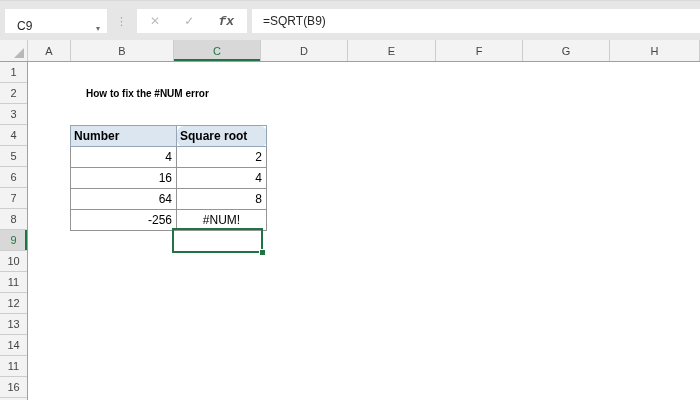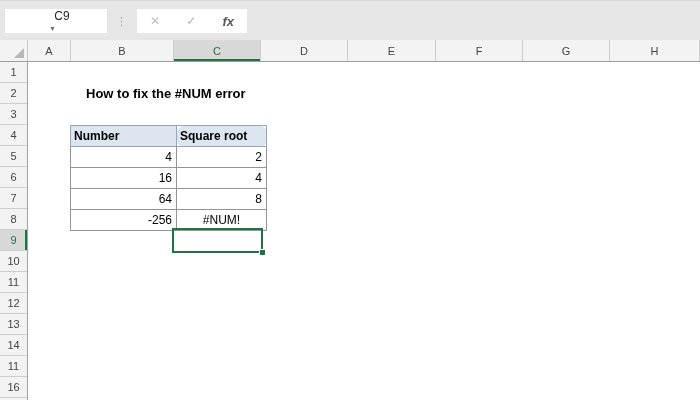--- a/index.html
+++ b/index.html
@@ -3,32 +3,32 @@
 <meta charset="utf-8">
 <style>
   html,body{margin:0;padding:0;background:#fff;}
   .app{position:relative;width:700px;height:400px;overflow:hidden;
        font-family:"Liberation Sans",sans-serif;color:#1a1a1a;
        background:#fff;user-select:none;}
   
   .topbar{position:absolute;left:0;top:0;width:700px;height:40px;background:#e6e6e6;
           border-top:1px solid #d9d9d9;box-sizing:border-box;}
   .namebox{position:absolute;left:5px;top:8px;width:102px;height:24px;background:#fff;
-           display:flex;align-items:center;font-size:12px;color:#262626;flex-direction:column;}
+           display:flex;align-items:flex-end;font-size:12px;color:#262626;}
   .namebox .ref{padding-left:12px;flex:1;}
   .nb-arrow{font-size:8px;color:#6e6e6e;padding-right:7px;}
   .dots-sep{position:absolute;left:116px;top:8px;height:24px;display:flex;align-items:center;
             color:#9a9a9a;font-size:11px;letter-spacing:0;}
   .fxbox{position:absolute;left:137px;top:8px;width:110px;height:24px;background:#fff;
          display:flex;align-items:center;justify-content:space-between;padding:0 13px;
          box-sizing:border-box;}
   .btn-cancel{color:#bdbdbd;font-size:12px;}
   .btn-enter{color:#b5b5b5;font-size:12px;}
   .btn-fx{color:#595959;font-size:13px;font-style:italic;
-          font-family:Liberation Sans, sans-serif;font-weight:bold;}
+          font-family:Liberation Mono, monospace;font-weight:bold;}
   .formulabox{position:absolute;left:252px;top:8px;right:0;height:24px;background:#fff;
               display:flex;align-items:center;font-size:12px;color:#262626;}
   .formulabox .ftext{padding-left:11px;}
   
   .sheet{position:absolute;left:0;top:40px;right:0;bottom:0;background:#fff;}
   .colheads{position:absolute;left:0;top:0;right:0;height:22px;display:flex;
             background:#f3f3f3;border-bottom:1px solid #a0a0a0;box-sizing:border-box;}
   .corner{width:28px;height:100%;position:relative;border-right:1px solid #cdcdcd;
           box-sizing:border-box;background:#f3f3f3;}
   .corner .tri{position:absolute;right:3px;bottom:3px;width:0;height:0;
@@ -39,21 +39,21 @@
   .cw0{width:43px}.cw1{width:103px}.cw2{width:87px}.cw3{width:87px}
   .cw4{width:88px}.cw5{width:87px}.cw6{width:87px}.cw7{flex:1}
   .rowheads{position:absolute;left:0;top:22px;width:28px;bottom:0;background:#f3f3f3;
             border-right:1px solid #a0a0a0;box-sizing:border-box;overflow:hidden;}
   .rh{height:21px;display:flex;align-items:center;justify-content:center;
       font-size:11px;color:#444;border-bottom:1px solid #cdcdcd;box-sizing:border-box;}
   .rh.sel{background:#d8d8d8;color:#217346;box-shadow:inset -2px 0 0 #217346;}
   .cells{position:absolute;left:28px;top:22px;right:0;bottom:0;background:#fff;}
   
   .sheet-title{position:absolute;left:49px;top:21px;height:21px;line-height:21px;
-               font-size:13px;font-weight:bold;color:#000;white-space:nowrap;padding-left:9px;}
+               font-size:10px;font-weight:bold;color:#000;white-space:nowrap;padding-left:9px;}
   .xl-table{position:absolute;left:42px;top:63px;border-collapse:collapse;}
   .xl-table td{height:20px;padding:0;font-size:12px;color:#000;background:#fff;
                border:1px solid #949494;box-sizing:content-box;}
   .xl-table .c1{width:101px;}
   .xl-table .c2{width:85px;border-radius:7px;}
   .xl-table td.hd{background:#dce6f1;border-color:#95a5b8;text-align:left;
                   padding-left:3px;font-weight:bold;}
   .xl-table td.num{text-align:right;padding-right:4px;}
   .xl-table td.err{text-align:center;}
   .selbox{position:absolute;left:144px;top:166px;width:91px;height:25px;
@@ -69,20 +69,23 @@
   <div class="topbar">
     <div class="namebox">
       <span class="ref">C9</span>
       <span class="nb-arrow">▾</span>
     </div>
     <div class="dots-sep">⋮</div>
     <div class="fxbox">
       <span class="btn-cancel">✕</span>
       <span class="btn-enter">✓</span>
       <span class="btn-fx">fx</span>
+    </div>
+    <div class="formulabox">
+      <span class="ftext">=SQRT(B9)</span>
     </div>
   </div>
 
   <div class="sheet">
 
     <div class="colheads">
       <div class="corner">
         <span class="tri"></span>
       </div>
       <div class="ch cw0">A</div>

